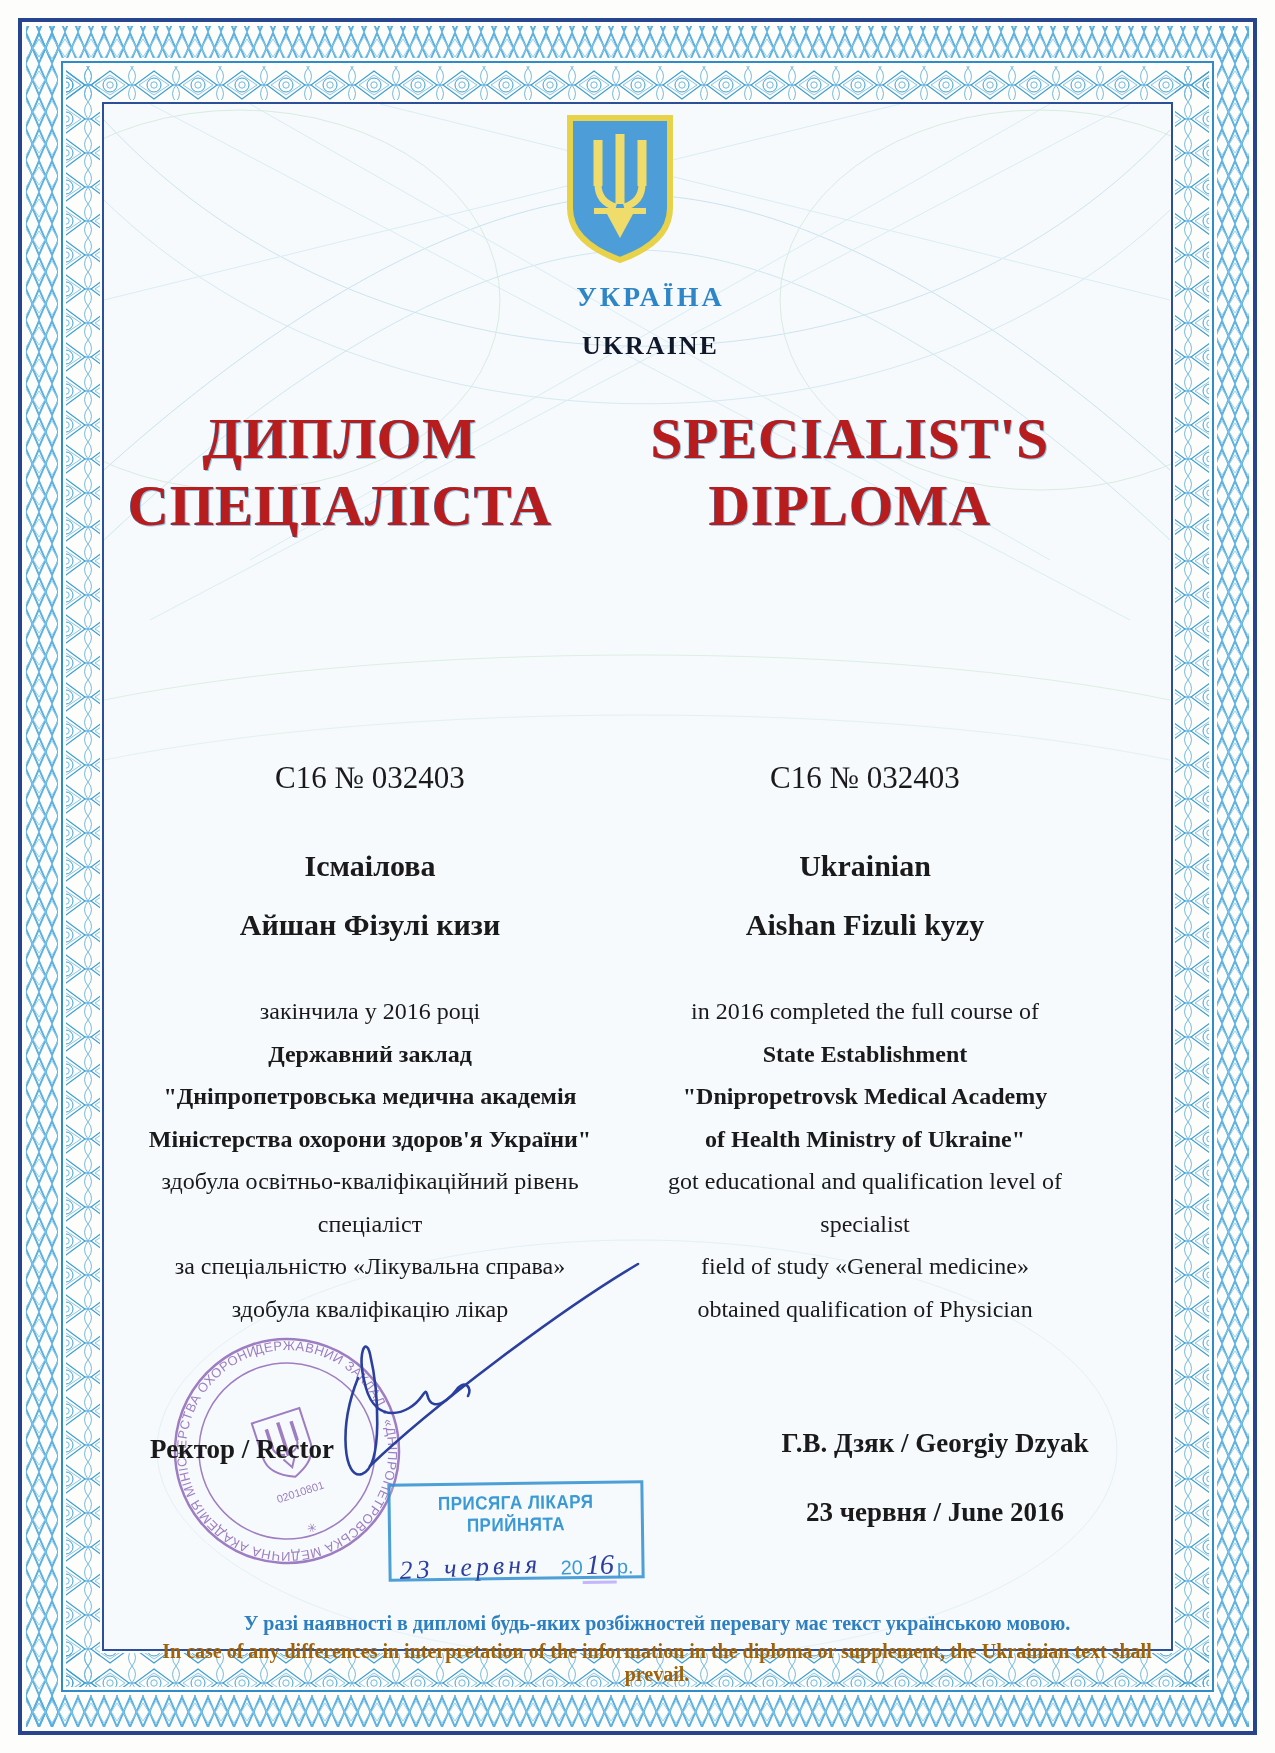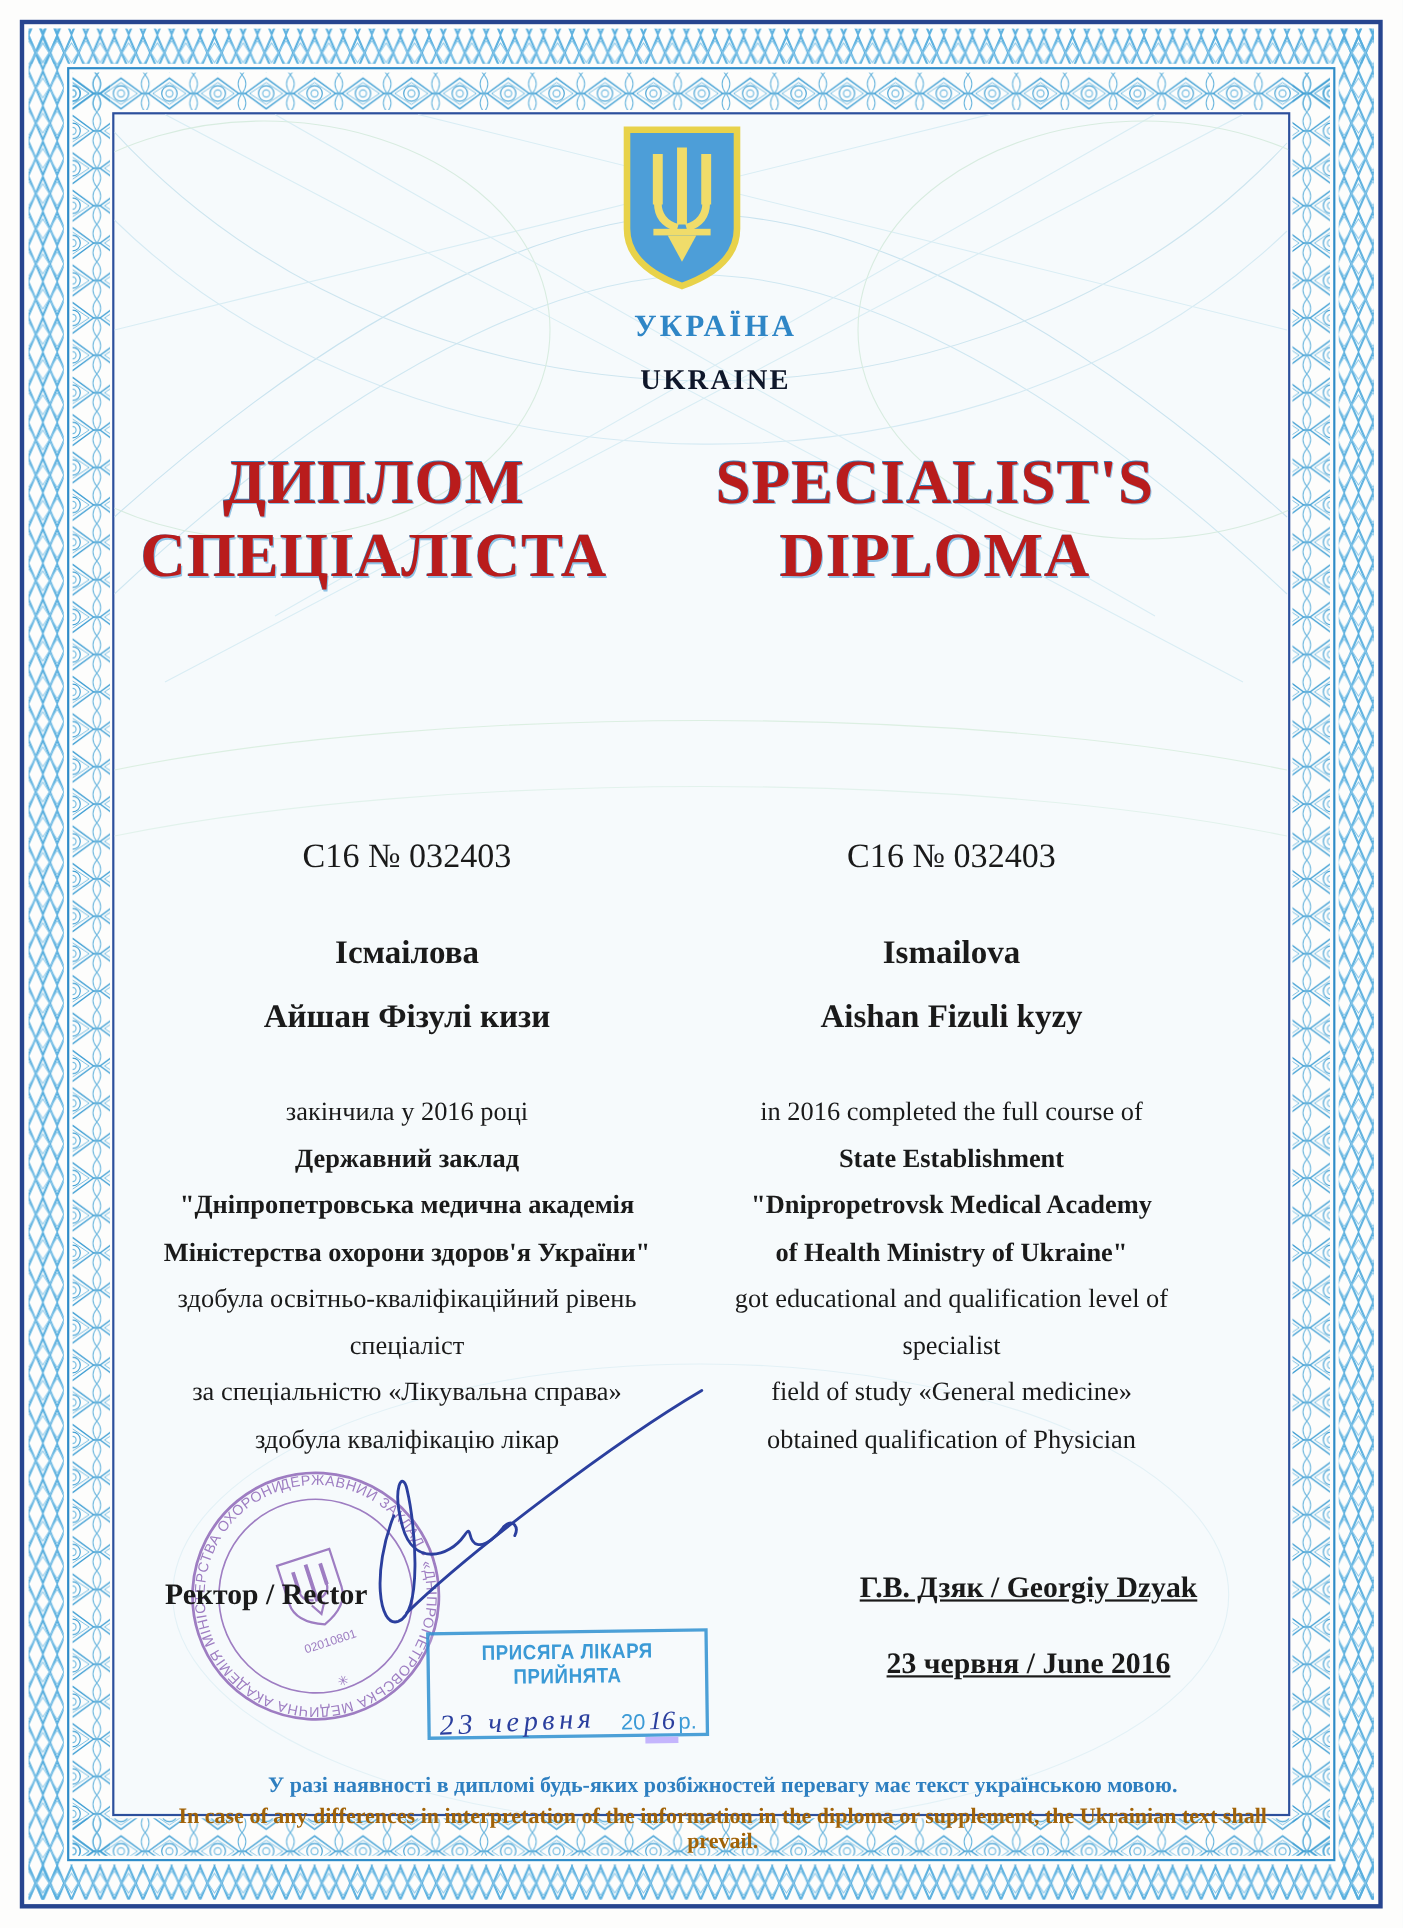--- a/index.html
+++ b/index.html
@@ -24,38 +24,38 @@
   .column{width:500px;text-align:center;}
   #col-ua{left:120px;top:760px;}
   #col-en{left:615px;top:760px;}
   .number{font-weight:normal;font-size:31px;}
   .surname{font-weight:bold;font-size:30px;margin-top:53px;}
   .givenname{font-weight:bold;font-size:30px;margin-top:25px;}
   .bodylines{margin-top:48px;font-size:24px;line-height:42.5px;}
   .bodylines .bold{font-weight:bold;}
   
   #rector-label{left:150px;top:1434px;font-weight:bold;font-size:27px;}
-  #sign-right{left:700px;top:1428px;width:470px;text-align:center;font-weight:bold;text-decoration:underline;}
+  #sign-right{left:700px;top:1428px;width:470px;text-align:center;font-weight:bold;}
   #rector-name{font-size:27px;}
   #sign-date{font-size:27px;margin-top:38px;}
   
   #oath-stamp{
     left:388px;top:1482px;width:250px;height:92px;
     border:3px solid rgba(46,143,208,.85);transform:rotate(-0.8deg);
     background:rgba(255,255,255,.15);
   }
   .oath-title{
     margin-top:7px;text-align:center;color:#3b9ad6;
     font-family:"Liberation Sans", sans-serif;font-weight:bold;font-size:19px;
     transform:scaleX(.9);letter-spacing:.5px;
   }
   .oath-date-row{display:flex;align-items:baseline;margin-top:14px;padding:0 8px;}
   .hand{font-style:italic;color:#2b3f9e;font-size:26px;letter-spacing:4px;transform:rotate(-2deg);}
   .year-print{font-family:"Liberation Sans", sans-serif;color:#3b9ad6;font-size:20px;margin-left:auto;}
-  .year-hand{font-style:italic;color:#2b3f9e;font-size:24px;border-bottom:6px solid #c4b5fd;padding:0 3px;}
+  .year-hand{font-style:italic;color:#2b3f9e;font-size:28px;border-bottom:3px solid #c4b5fd;padding:0 3px;}
   .year-suffix{font-family:"Liberation Sans", sans-serif;color:#3b9ad6;font-size:20px;}
   
   #footer{left:105px;right:105px;top:1612px;text-align:center;font-weight:bold;padding-left:39px;}
   #footer .f-ua{font-size:20px;color:#2e7fc0;}
   #footer .f-en{font-size:20px;color:#a16207;margin-top:5px;}
   
   #round-stamp{left:162px;top:1326px;transform:rotate(-18deg);opacity:.85;}
   #signature{left:330px;top:1248px;}
 </style>
 </head>
@@ -152,21 +152,21 @@
     <div class="bold">Міністерства охорони здоров'я України"</div>
     <div>здобула освітньо-кваліфікаційний рівень</div>
     <div>спеціаліст</div>
     <div>за спеціальністю «Лікувальна справа»</div>
     <div>здобула кваліфікацію лікар</div>
   </div>
 </div>
 
 <div class="abs column" id="col-en">
   <div class="number">С16 № 032403</div>
-  <div class="surname">Ismailova</div>
+  <div class="surname">Ukrainian</div>
   <div class="givenname">Aishan Fizuli kyzy</div>
   <div class="bodylines">
     <div>in 2016 completed the full course of</div>
     <div class="bold">State Establishment</div>
     <div class="bold">"Dnipropetrovsk Medical Academy</div>
     <div class="bold">of Health Ministry of Ukraine"</div>
     <div>got educational and qualification level of</div>
     <div>specialist</div>
     <div>field of study «General medicine»</div>
     <div>obtained qualification of Physician</div>

